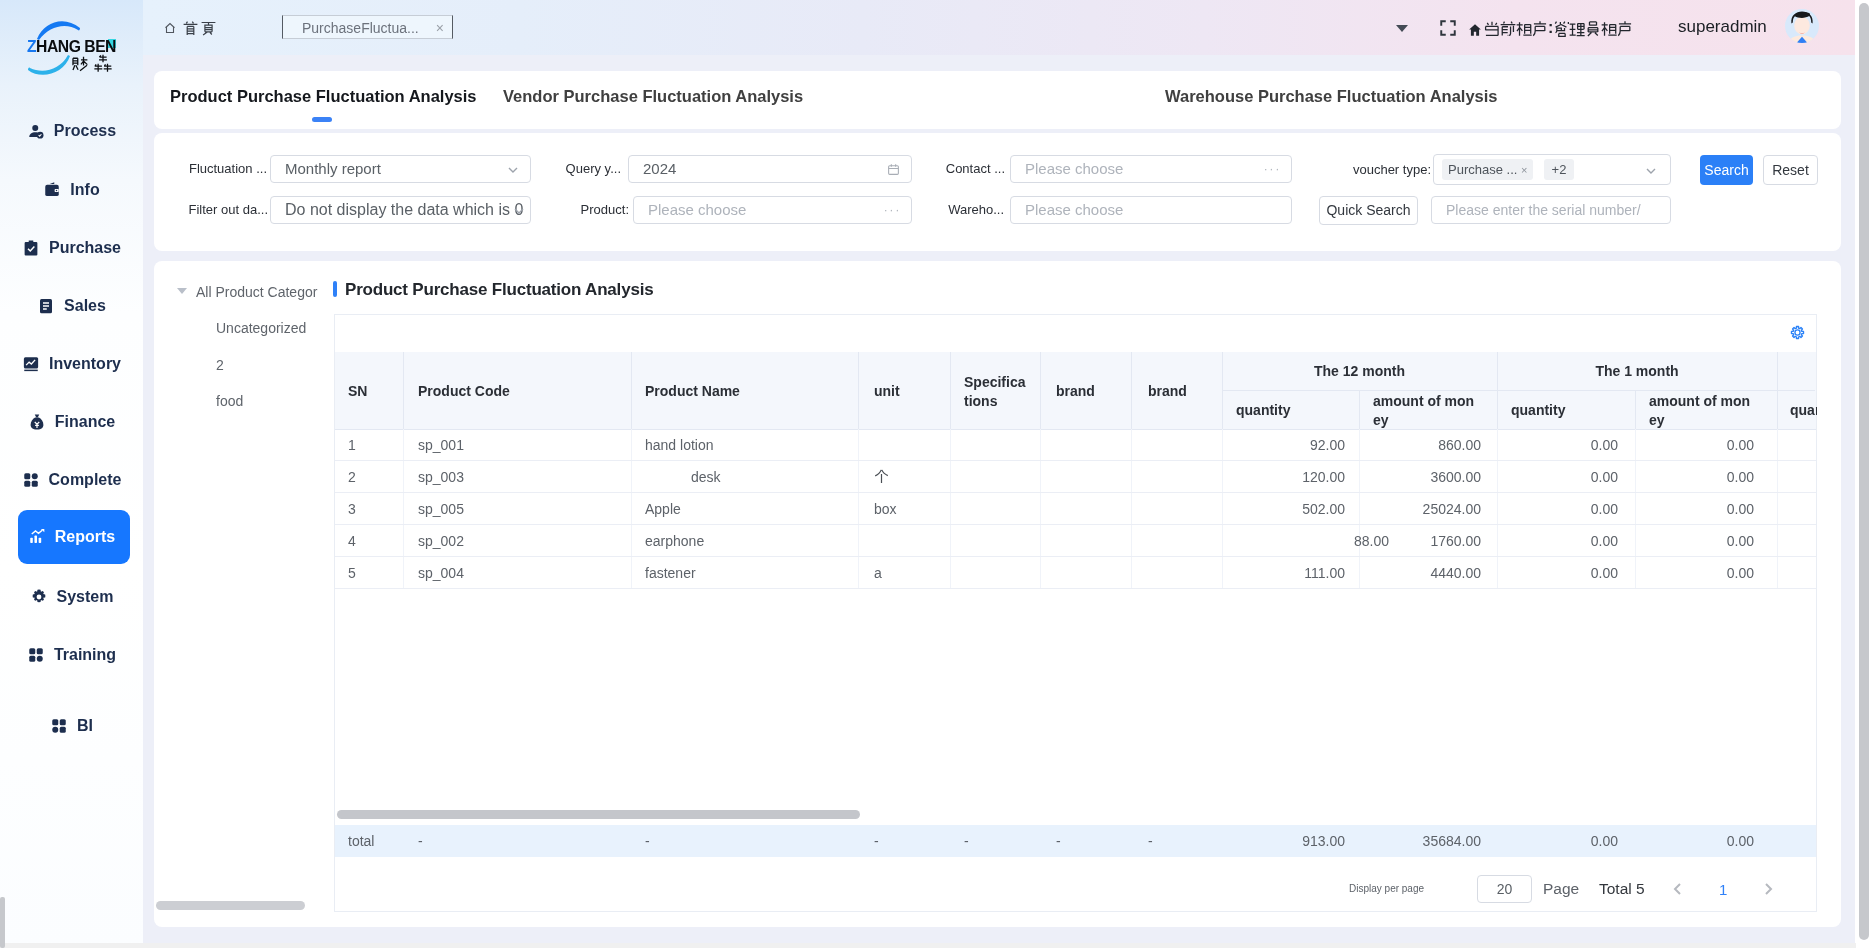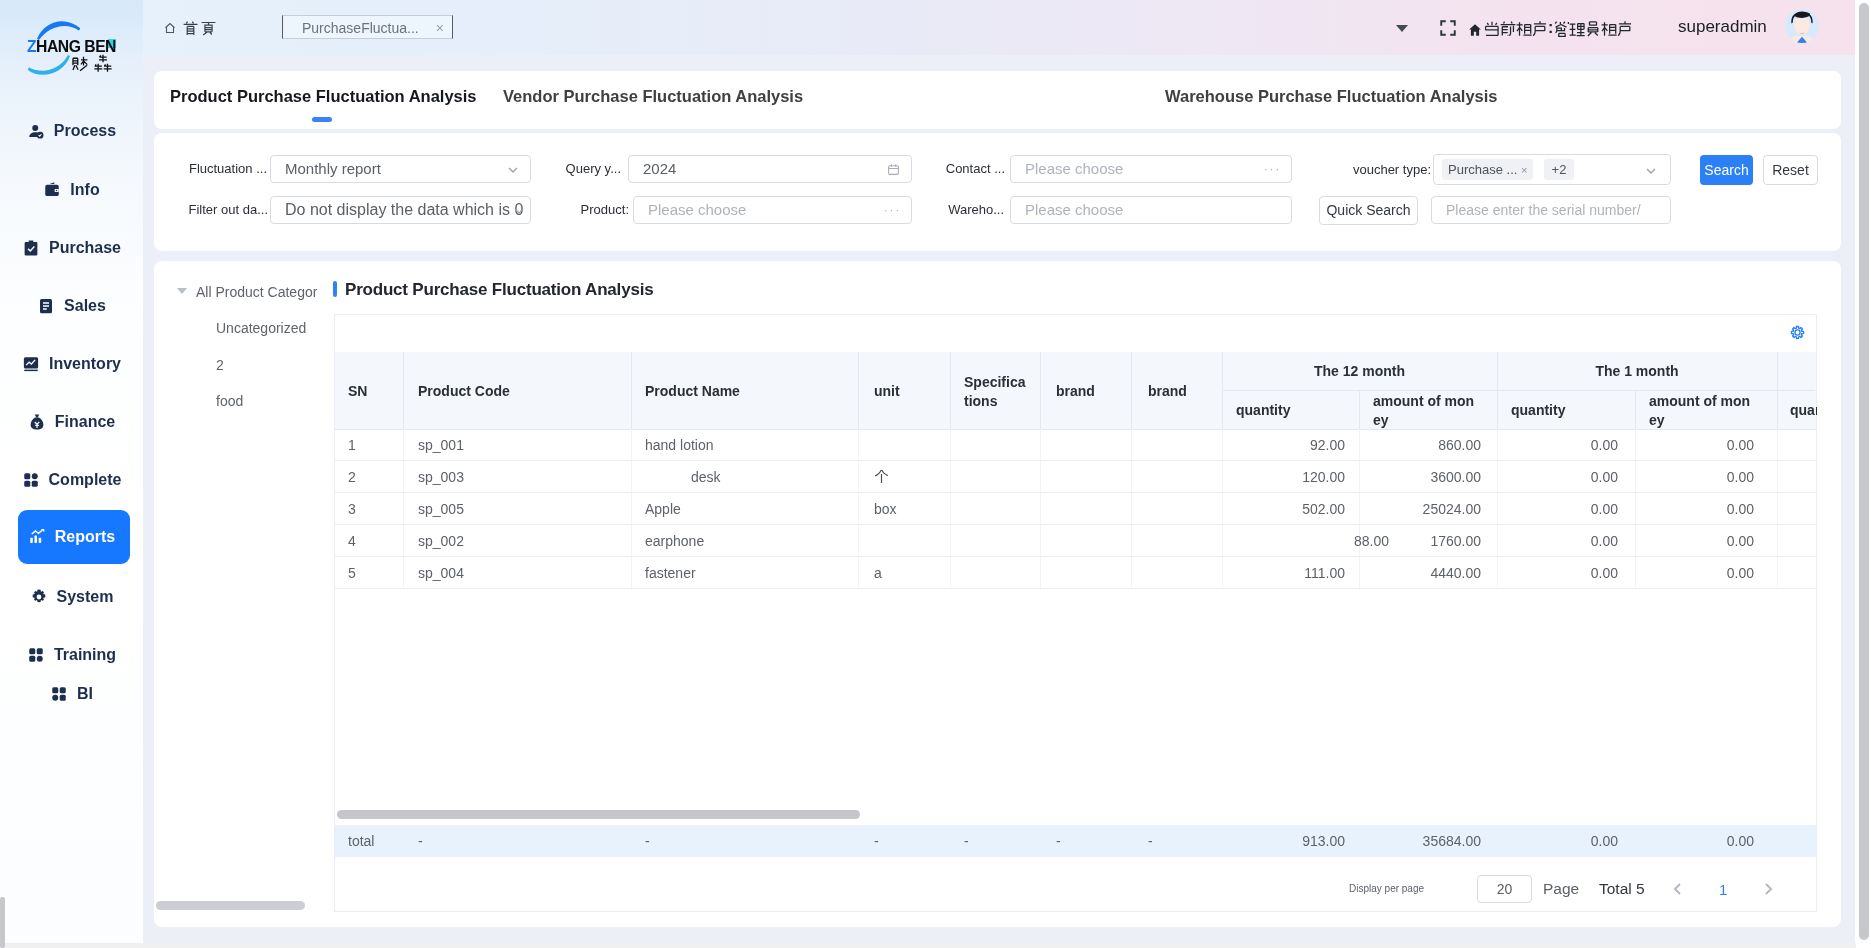--- a/index.html
+++ b/index.html
@@ -257,21 +257,21 @@
     </div>
     <div class="mitem" style="top:641px;height:28px;">
       <svg width="18" height="18" viewBox="0 0 24 24" fill="#1d2e4e">
           <rect x="3" y="3" width="8" height="8" rx="2"></rect>
           <rect x="13" y="3" width="8" height="8" rx="2"></rect>
           <rect x="3" y="13" width="8" height="8" rx="2"></rect>
           <rect x="13" y="13" width="8" height="8" rx="4"></rect>
         </svg>
       <span>Training</span>
     </div>
-    <div class="mitem" style="top:680px;height:28px;">
+    <div class="mitem" style="top:712px;height:28px;">
       <svg width="18" height="18" viewBox="0 0 24 24" fill="#1d2e4e">
           <rect x="3" y="3" width="8" height="8" rx="2"></rect>
           <rect x="13" y="3" width="8" height="8" rx="2"></rect>
           <rect x="3" y="13" width="8" height="8" rx="4"></rect>
           <rect x="13" y="13" width="8" height="8" rx="2"></rect>
         </svg>
       <span>BI</span>
     </div>
   </div>
 

